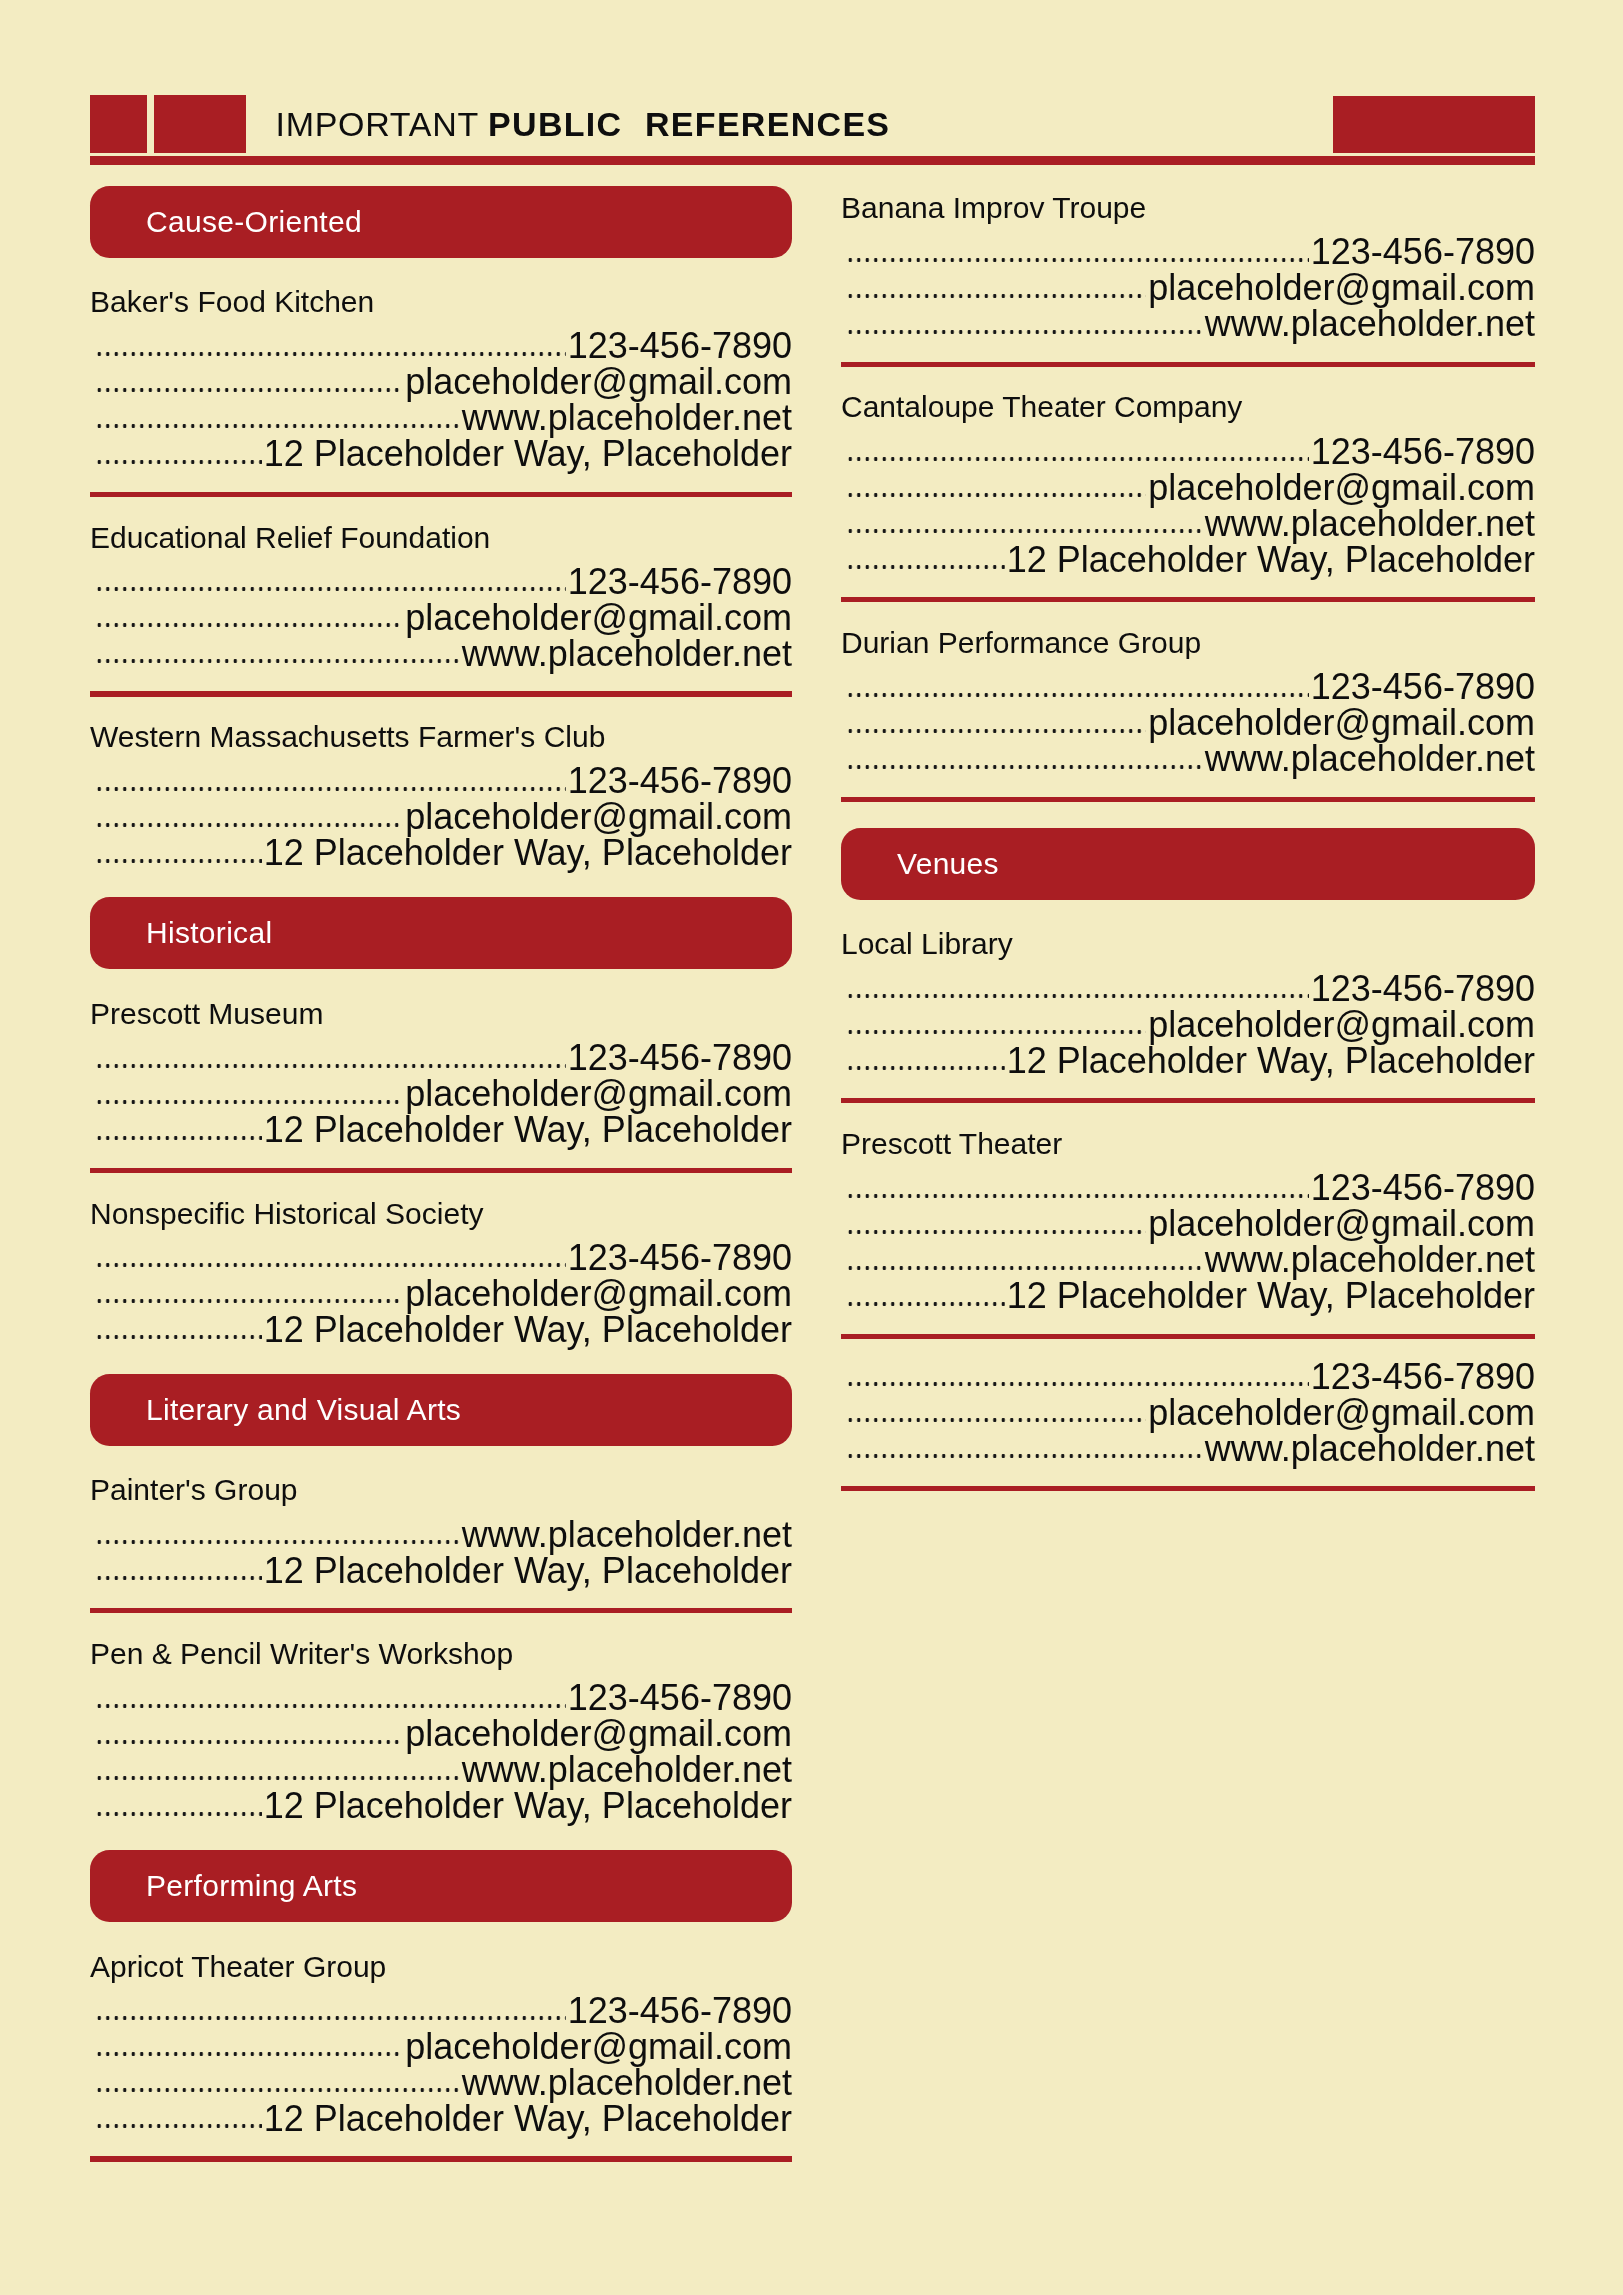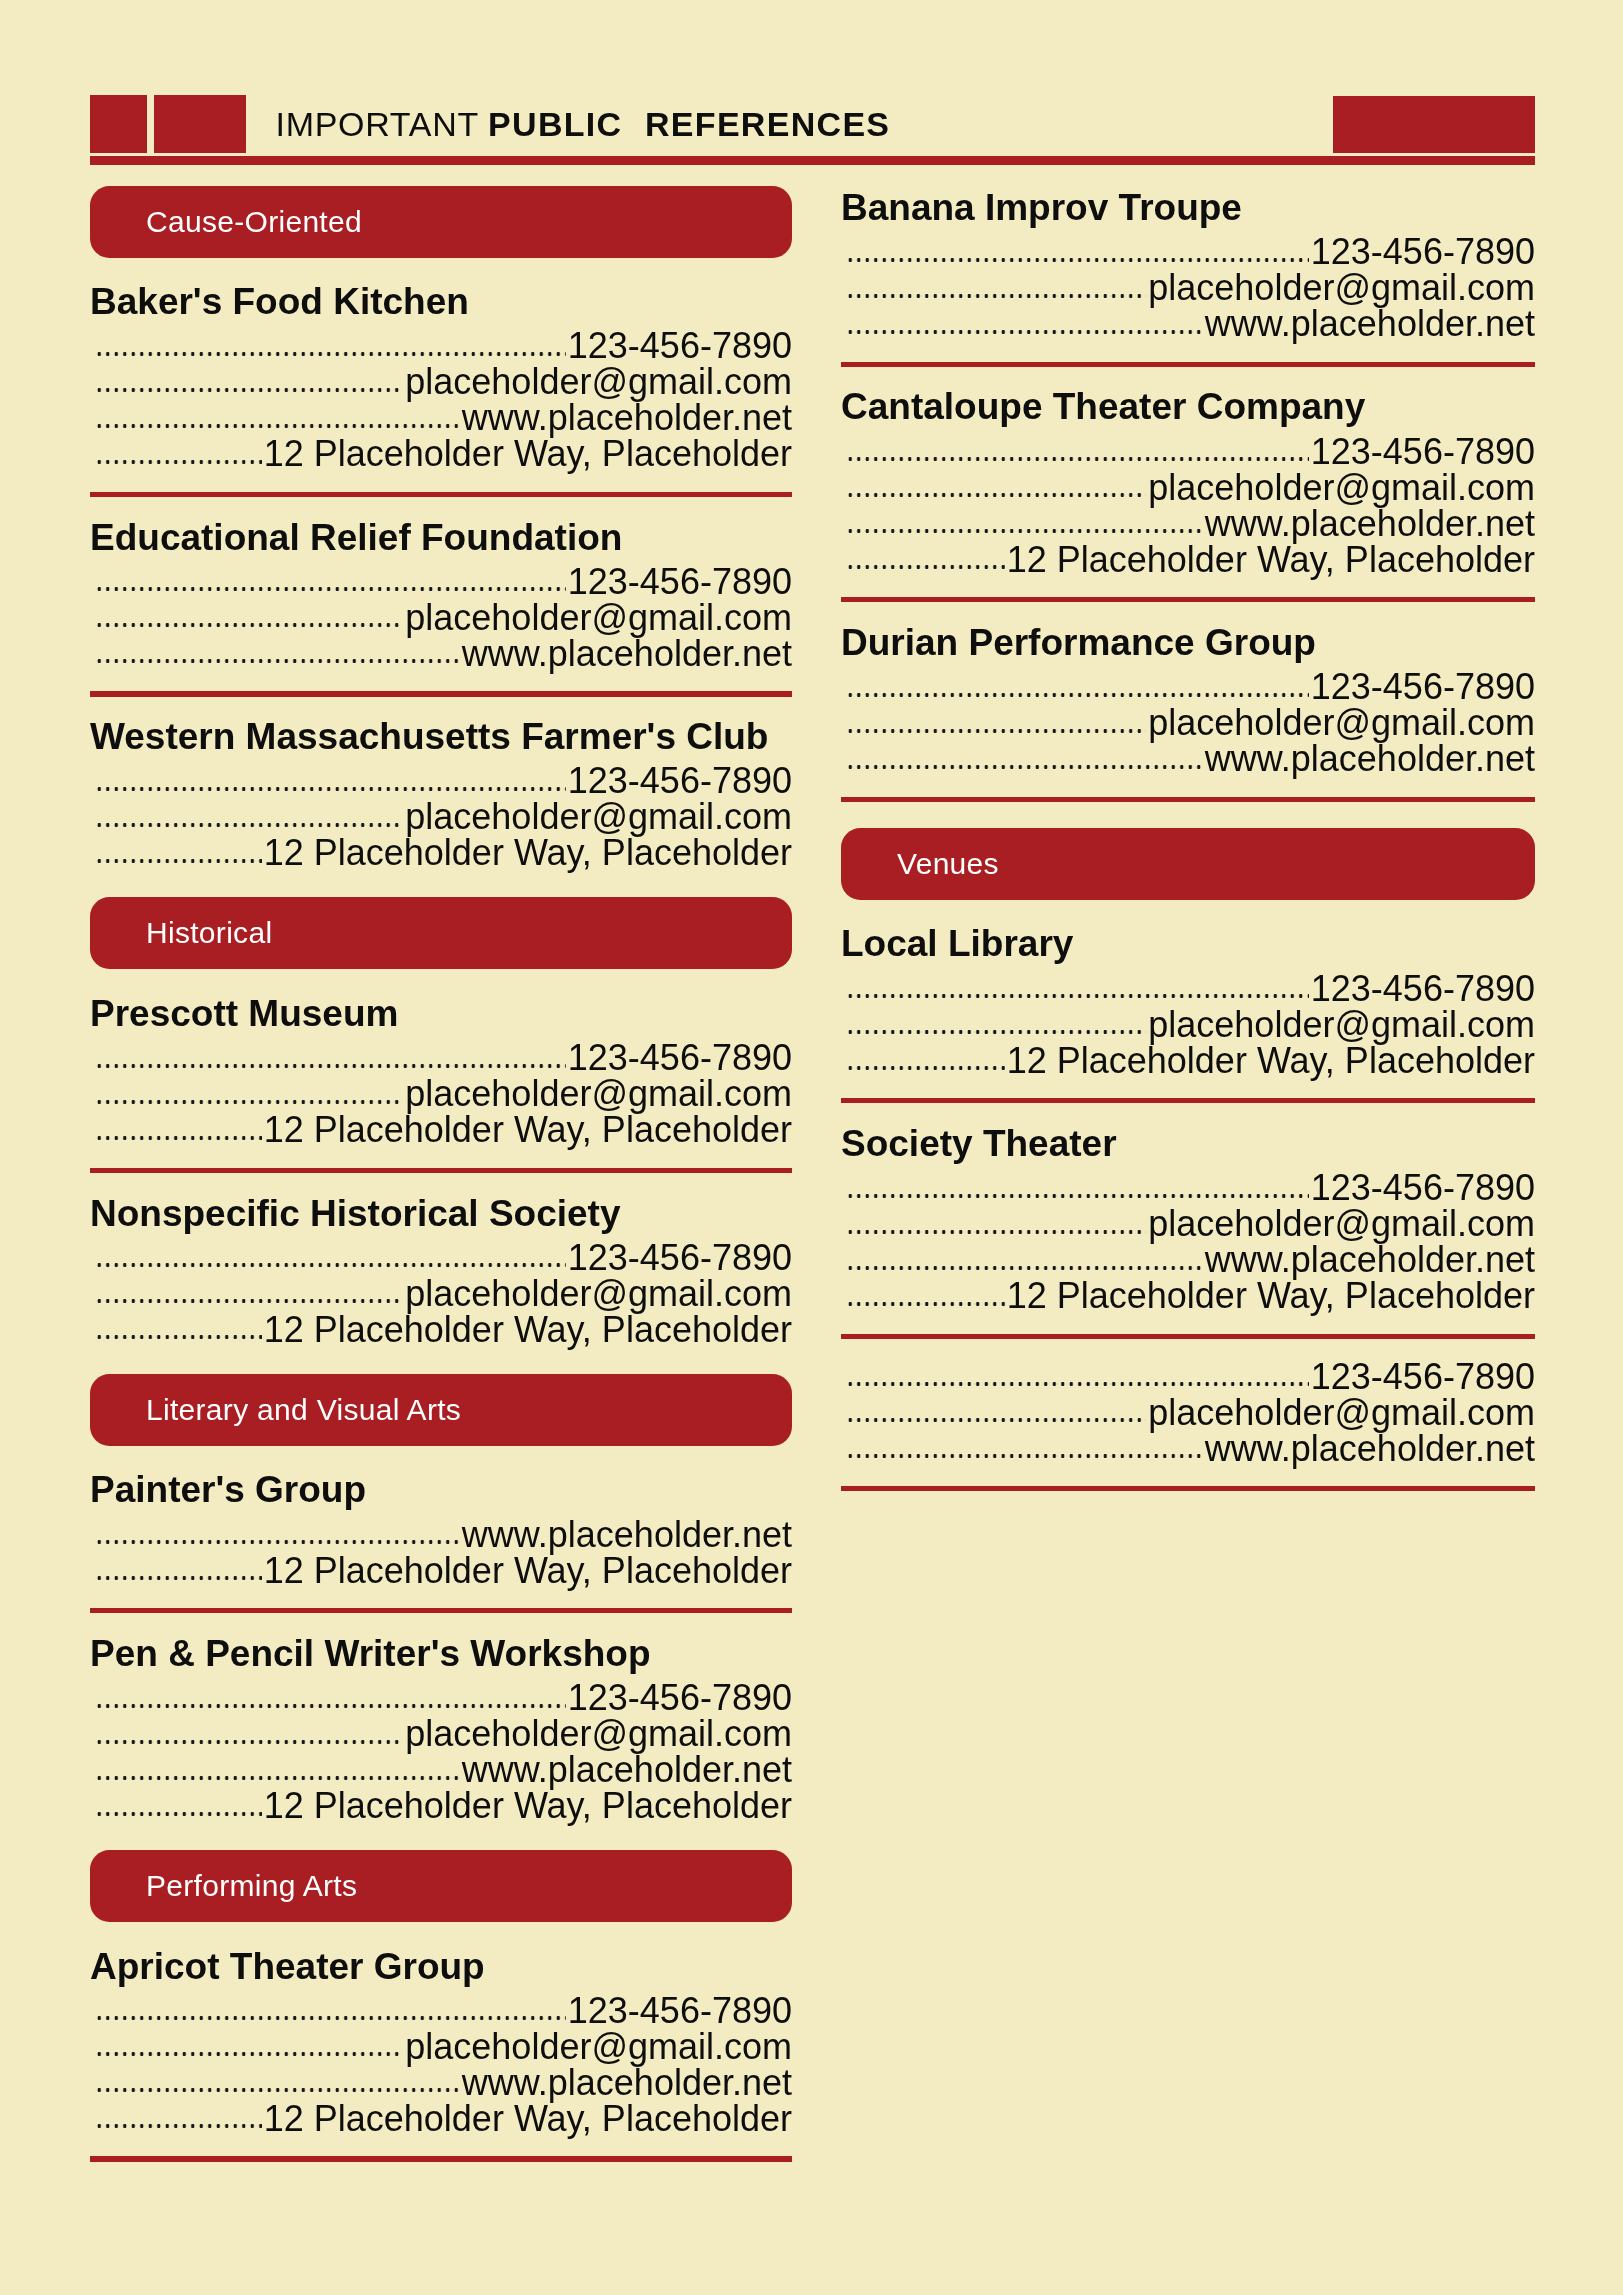--- a/index.html
+++ b/index.html
@@ -54,21 +54,21 @@
     margin:26px 0 23.6px;
   }
   .column .section-pill:first-child{margin-top:8.5px;}
   .section-label{
     color:#fff;font-size:30px;line-height:38px;letter-spacing:0.3px;white-space:nowrap;
   }
 
   
   .entry{display:block;}
   .entry-title{
-    font-size:37px;line-height:42px;font-weight:bold;
+    font-size:30px;line-height:42px;font-weight:normal;
     margin:19.6px 0 5.2px;white-space:nowrap;
   }
   .column .entry:first-child .entry-title{margin-top:9.8px;}
   .entry-line{
     display:flex;align-items:flex-end;height:36px;
     font-size:36px;line-height:36px;
   }
   .dot-leader{
     flex:1;align-self:stretch;
     margin-left:5.2px;margin-right:2px;
@@ -313,21 +313,21 @@
             <span class="dot-leader"></span>
             <span class="entry-value">placeholder@gmail.com</span>
           </div>
           <div class="entry-line">
             <span class="dot-leader"></span>
             <span class="entry-value">12 Placeholder Way, Placeholder</span>
           </div>
         </div>
         <div class="entry-divider"></div>
         <div class="entry">
-          <div class="entry-title">Society Theater</div>
+          <div class="entry-title">Prescott Theater</div>
           <div class="entry-line">
             <span class="dot-leader"></span>
             <span class="entry-value">123-456-7890</span>
           </div>
           <div class="entry-line">
             <span class="dot-leader"></span>
             <span class="entry-value">placeholder@gmail.com</span>
           </div>
           <div class="entry-line">
             <span class="dot-leader"></span>

